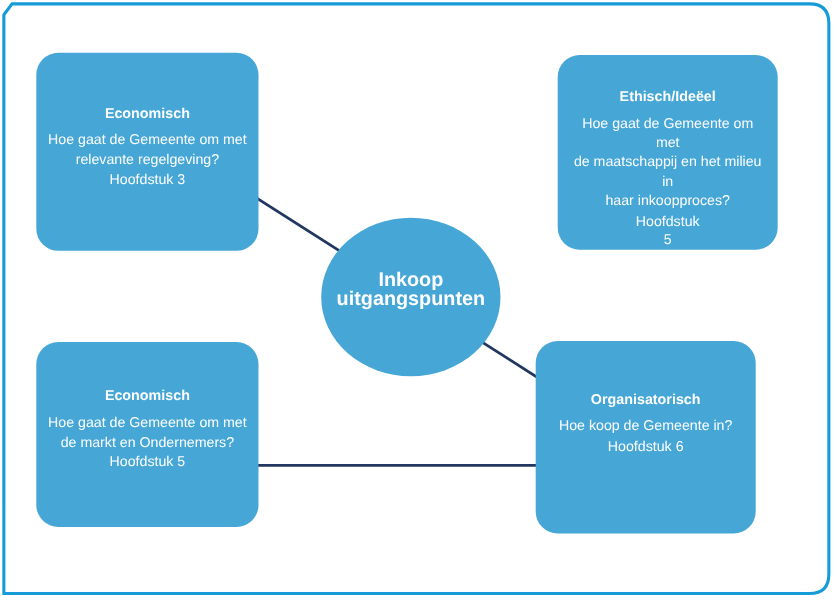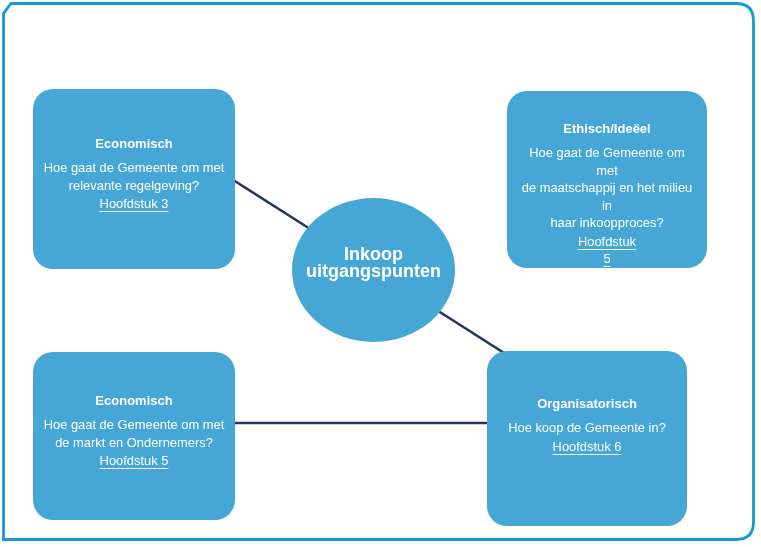--- a/index.html
+++ b/index.html
@@ -19,31 +19,31 @@
   svg.lines{position:absolute;left:0;top:0;width:761px;height:547px;}
   .frame{fill:none;stroke:var(--outer-border);stroke-width:2.8px;}
   .conn{stroke:var(--connector);stroke-width:2.5px;}
   .box{
     position:absolute;
     box-sizing:border-box;
     background:var(--box-fill);
     border-radius:20px;
     color:var(--text);
     text-align:center;
-    padding-left:10px;padding-right:10px;margin-top:41px;
+    padding-left:10px;padding-right:10px;
   }
   .box .title{
     font-size:13px;font-weight:700;line-height:18px;margin-bottom:6px;
   }
   .box .body{
     font-size:12.9px;line-height:17.5px;white-space:pre-line;
   }
   .box .chapter{
     font-size:12.9px;line-height:17.5px;white-space:pre-line;
-    text-decoration:underline;text-underline-offset:3px;
+    text-underline-offset:3px;
     margin-top:1px;display:inline-block;
   }
   #box-juridisch{left:33px;top:48px;width:202px;height:180px;padding-top:46px;}
   #box-ethisch{left:507px;top:50px;width:200px;height:177px;padding-top:29px;}
   #box-economisch{left:33px;top:311px;width:202px;height:168px;padding-top:40px;}
   #box-organisatorisch{left:487px;top:310px;width:200px;height:175px;padding-top:44px;}
   .ellipse{
     position:absolute;
     left:292px;top:198px;width:163px;height:144px;
     background:var(--box-fill);

